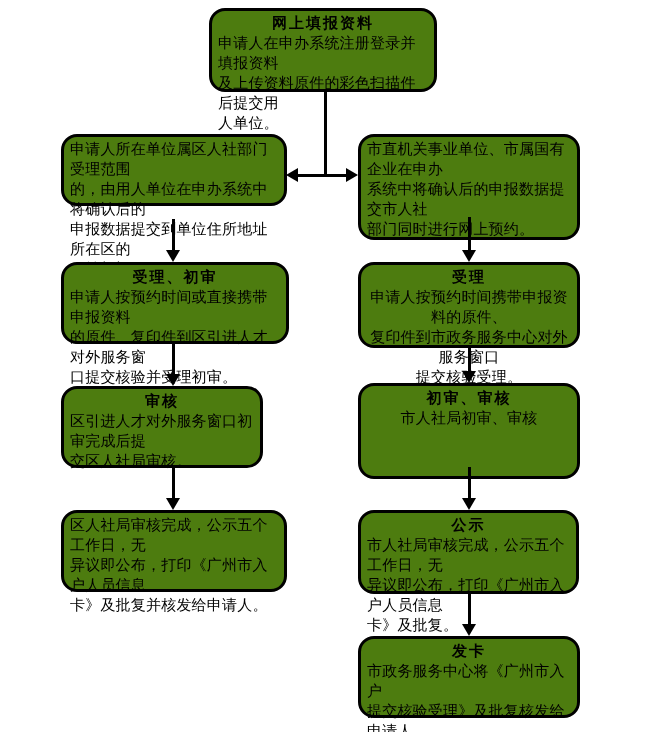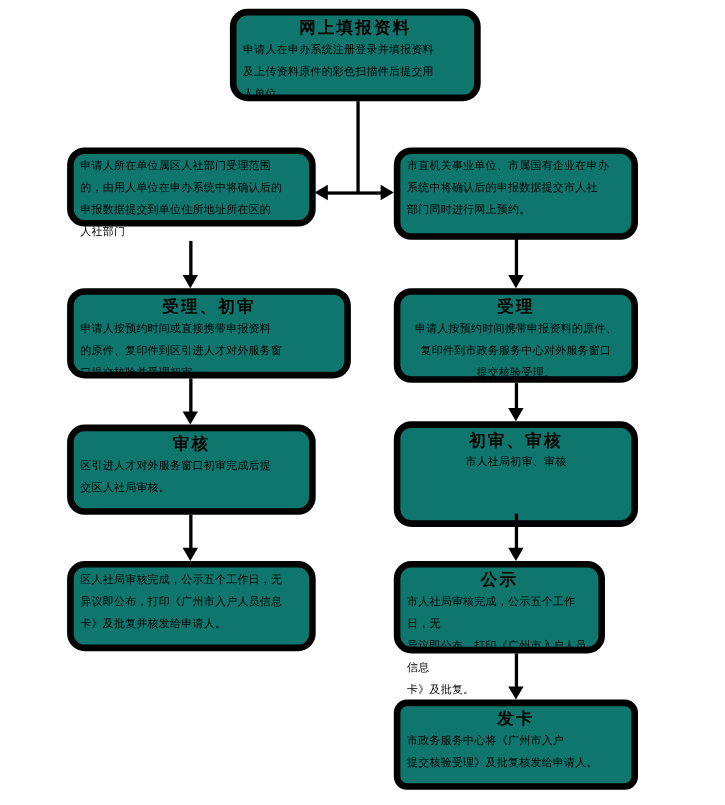--- a/index.html
+++ b/index.html
@@ -8,52 +8,52 @@
     width: 659px;
     height: 732px;
     background: #ffffff;
     font-family: "Liberation Sans", "DejaVu Sans", sans-serif;
     color: #000000;
     overflow: hidden;
   }
   .node {
     position: absolute;
     box-sizing: border-box;
-    border: 6px solid #000000;
+    border: 3px solid #000000;
     border-radius: 16px;
-    background: #0f766e;
+    background: #4d7c0f;
     padding: 2px 6px;
   }
   .node .title {
     display: block;
     text-align: center;
     font-weight: bold;
     font-size: 15px;
     line-height: 20px;
     letter-spacing: 2px;
   }
   .node .body {
-    font-size: 10px;
+    font-size: 15px;
     line-height: 20px;
     white-space: pre-line;
     letter-spacing: 0.2px;
   }
   .node.center-body .body { text-align: center; }
 
   
   #n-online-fill     { left:209px; top:8px;   width:228px; height:84px; }
   #n-district-submit { left:61px;  top:134px; width:226px; height:72px; }
-  #n-city-submit     { left:358px; top:134px; width:222px; height:84px; }
-  #n-left-accept     { left:61px;  top:262px; width:258px; height:82px; }
+  #n-city-submit     { left:358px; top:134px; width:222px; height:106px; }
+  #n-left-accept     { left:61px;  top:262px; width:228px; height:82px; }
   #n-right-accept    { left:358px; top:262px; width:222px; height:86px; }
-  #n-left-review     { left:61px;  top:386px; width:226px; height:82px; }
+  #n-left-review     { left:61px;  top:386px; width:202px; height:82px; }
   #n-right-review    { left:358px; top:383px; width:222px; height:96px; }
   #n-left-publish    { left:61px;  top:510px; width:226px; height:82px; }
-  #n-right-publish   { left:358px; top:510px; width:192px; height:84px;font-family:Liberation Serif, serif; }
-  #n-right-card      { left:358px; top:636px; width:222px; height:82px;border-radius:12px; }
+  #n-right-publish   { left:358px; top:510px; width:221px; height:84px;font-family:Liberation Serif, serif; }
+  #n-right-card      { left:358px; top:636px; width:222px; height:82px; }
 
   
   .vline { position:absolute; width:3px; background:#000000; }
   .hline { position:absolute; height:3px; background:#000000; }
   .arr   { position:absolute; width:0; height:0; }
   .arr.down  { border-left:7px solid transparent; border-right:7px solid transparent; border-top:12px solid #000000; }
   .arr.left  { border-top:7px solid transparent; border-bottom:7px solid transparent; border-right:12px solid #000000; }
   .arr.right { border-top:7px solid transparent; border-bottom:7px solid transparent; border-left:12px solid #000000; }
 
   #c-top-v      { left:324px; top:92px;  height:84px; }

